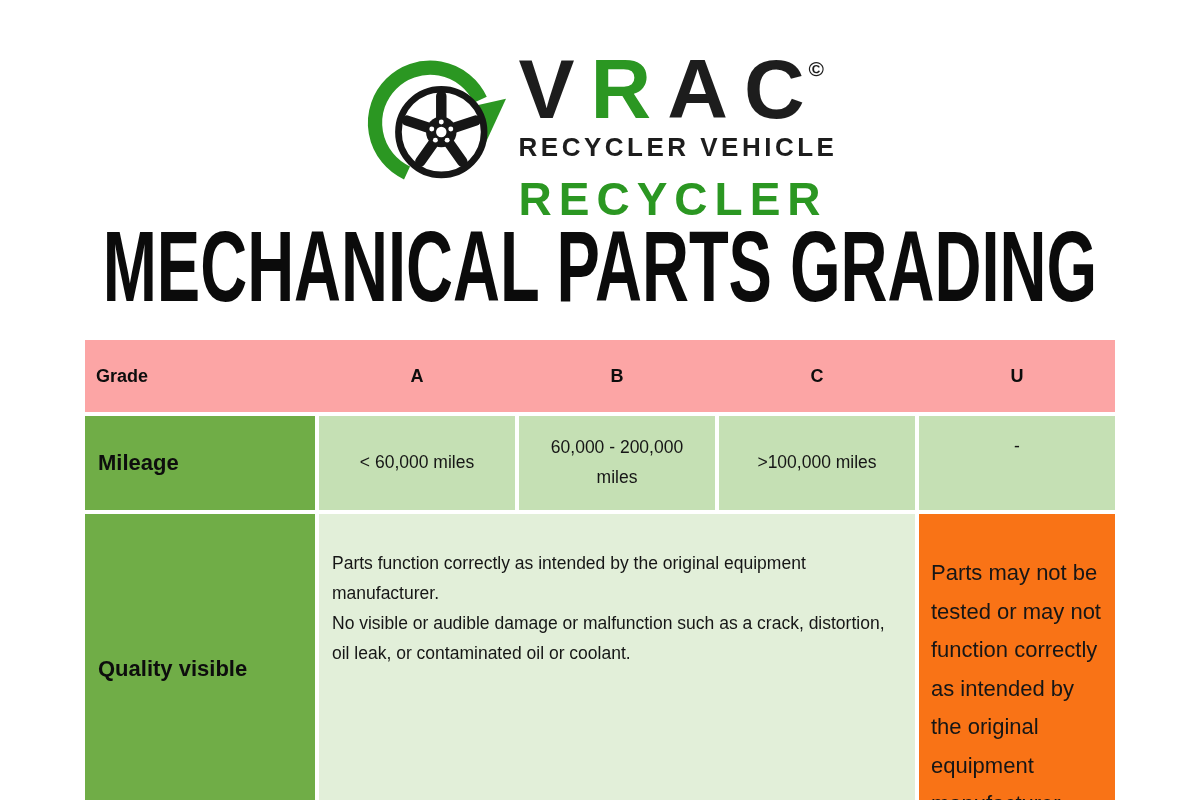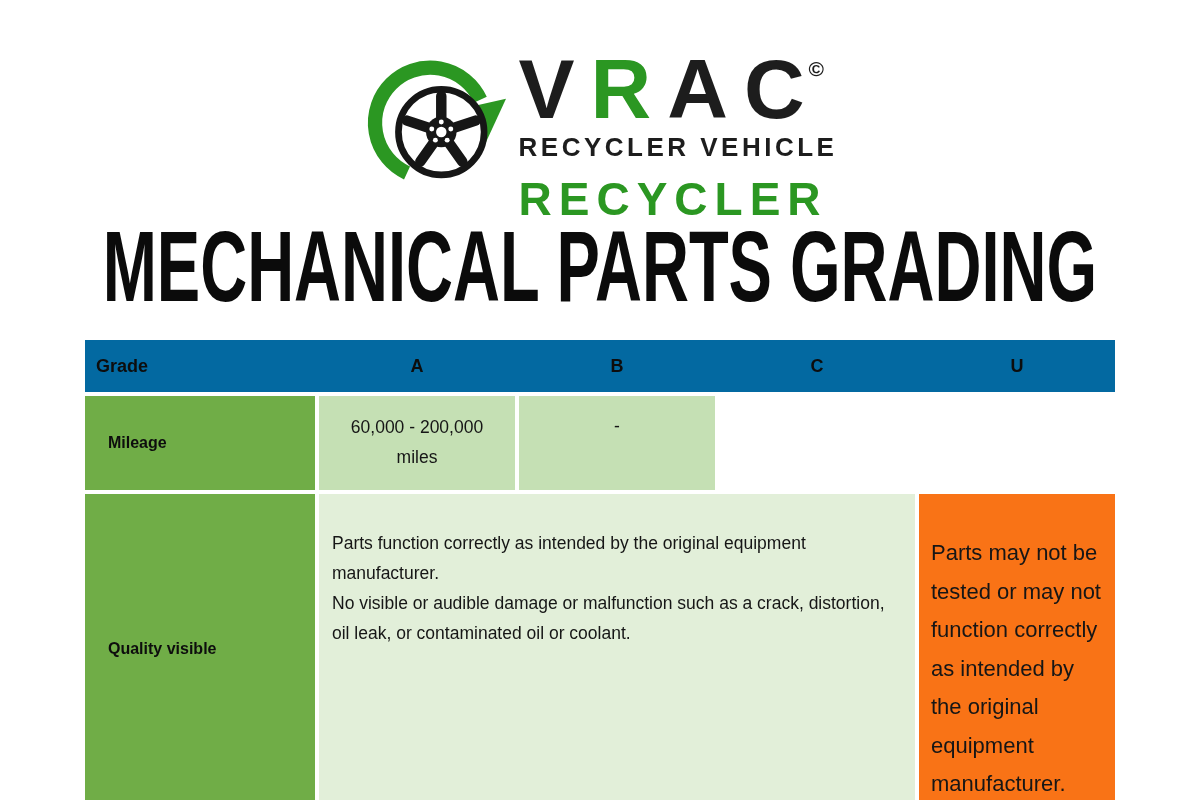--- a/index.html
+++ b/index.html
@@ -51,33 +51,33 @@
     transform: scaleX(0.65); transform-origin: center;
   }
 
   
   .grading-table { position: absolute; top: 340px; left: 85px; width: 1030px; }
   .t-row { display: grid; column-gap: 4px; }
   .t-row + .t-row { margin-top: 4px; }
 
   .row-header {
     grid-template-columns: 230px 196px 196px 196px 196px;
-    background: #0369a1; height: 52px;
+    background: #fca5a5; height: 72px;
   }
   .row-header .cell {
     display: flex; align-items: center;
     font-weight: bold; font-size: 18px; color: #0d0d0d;
   }
   .cell-grade { padding-left: 11px; justify-content: flex-start; }
   .col-head { justify-content: center; }
 
   .row-mileage { grid-template-columns: 230px 196px 196px 196px 196px; height: 94px; }
   .label-cell {
     background: #70AD47; display: flex; align-items: center;
-    padding-left: 23px; font-weight: bold; font-size: 16px; color: #0d0d0d;
+    padding-left: 13px; font-weight: bold; font-size: 22px; color: #0d0d0d;
   }
   .data-cell {
     background: #C5E0B4; display: flex; align-items: center; justify-content: center;
     text-align: center; font-size: 17.5px; line-height: 1.7; padding: 4px 14px;
     color: #161616;
   }
   .dash-cell { align-items: flex-start; padding-top: 16px; }
 
   .row-quality { grid-template-columns: 230px 596px 196px; height: 222px; }
   .quality-main {
@@ -144,21 +144,23 @@
   <div class="t-row row-header">
     <div class="cell cell-grade">Grade</div>
     <div class="cell col-head">A</div>
     <div class="cell col-head">B</div>
     <div class="cell col-head">C</div>
     <div class="cell col-head">U</div>
   </div>
 
   <div class="t-row row-mileage">
     <div class="label-cell">Mileage</div>
+    <div class="data-cell">&lt; 60,000 miles</div>
     <div class="data-cell">60,000 - 200,000 miles</div>
+    <div class="data-cell">&gt;100,000 miles</div>
     <div class="data-cell dash-cell">-</div>
   </div>
 
   <div class="t-row row-quality">
     <div class="label-cell">Quality visible</div>
     <div class="quality-main">
       <p>Parts function correctly as intended by the original equipment manufacturer.</p>
       <p>No visible or audible damage or malfunction such as a crack, distortion, oil leak, or contaminated oil or coolant.</p>
     </div>
     <div class="quality-u">Parts may not be tested or may not function correctly as intended by the original equipment manufacturer.</div>

